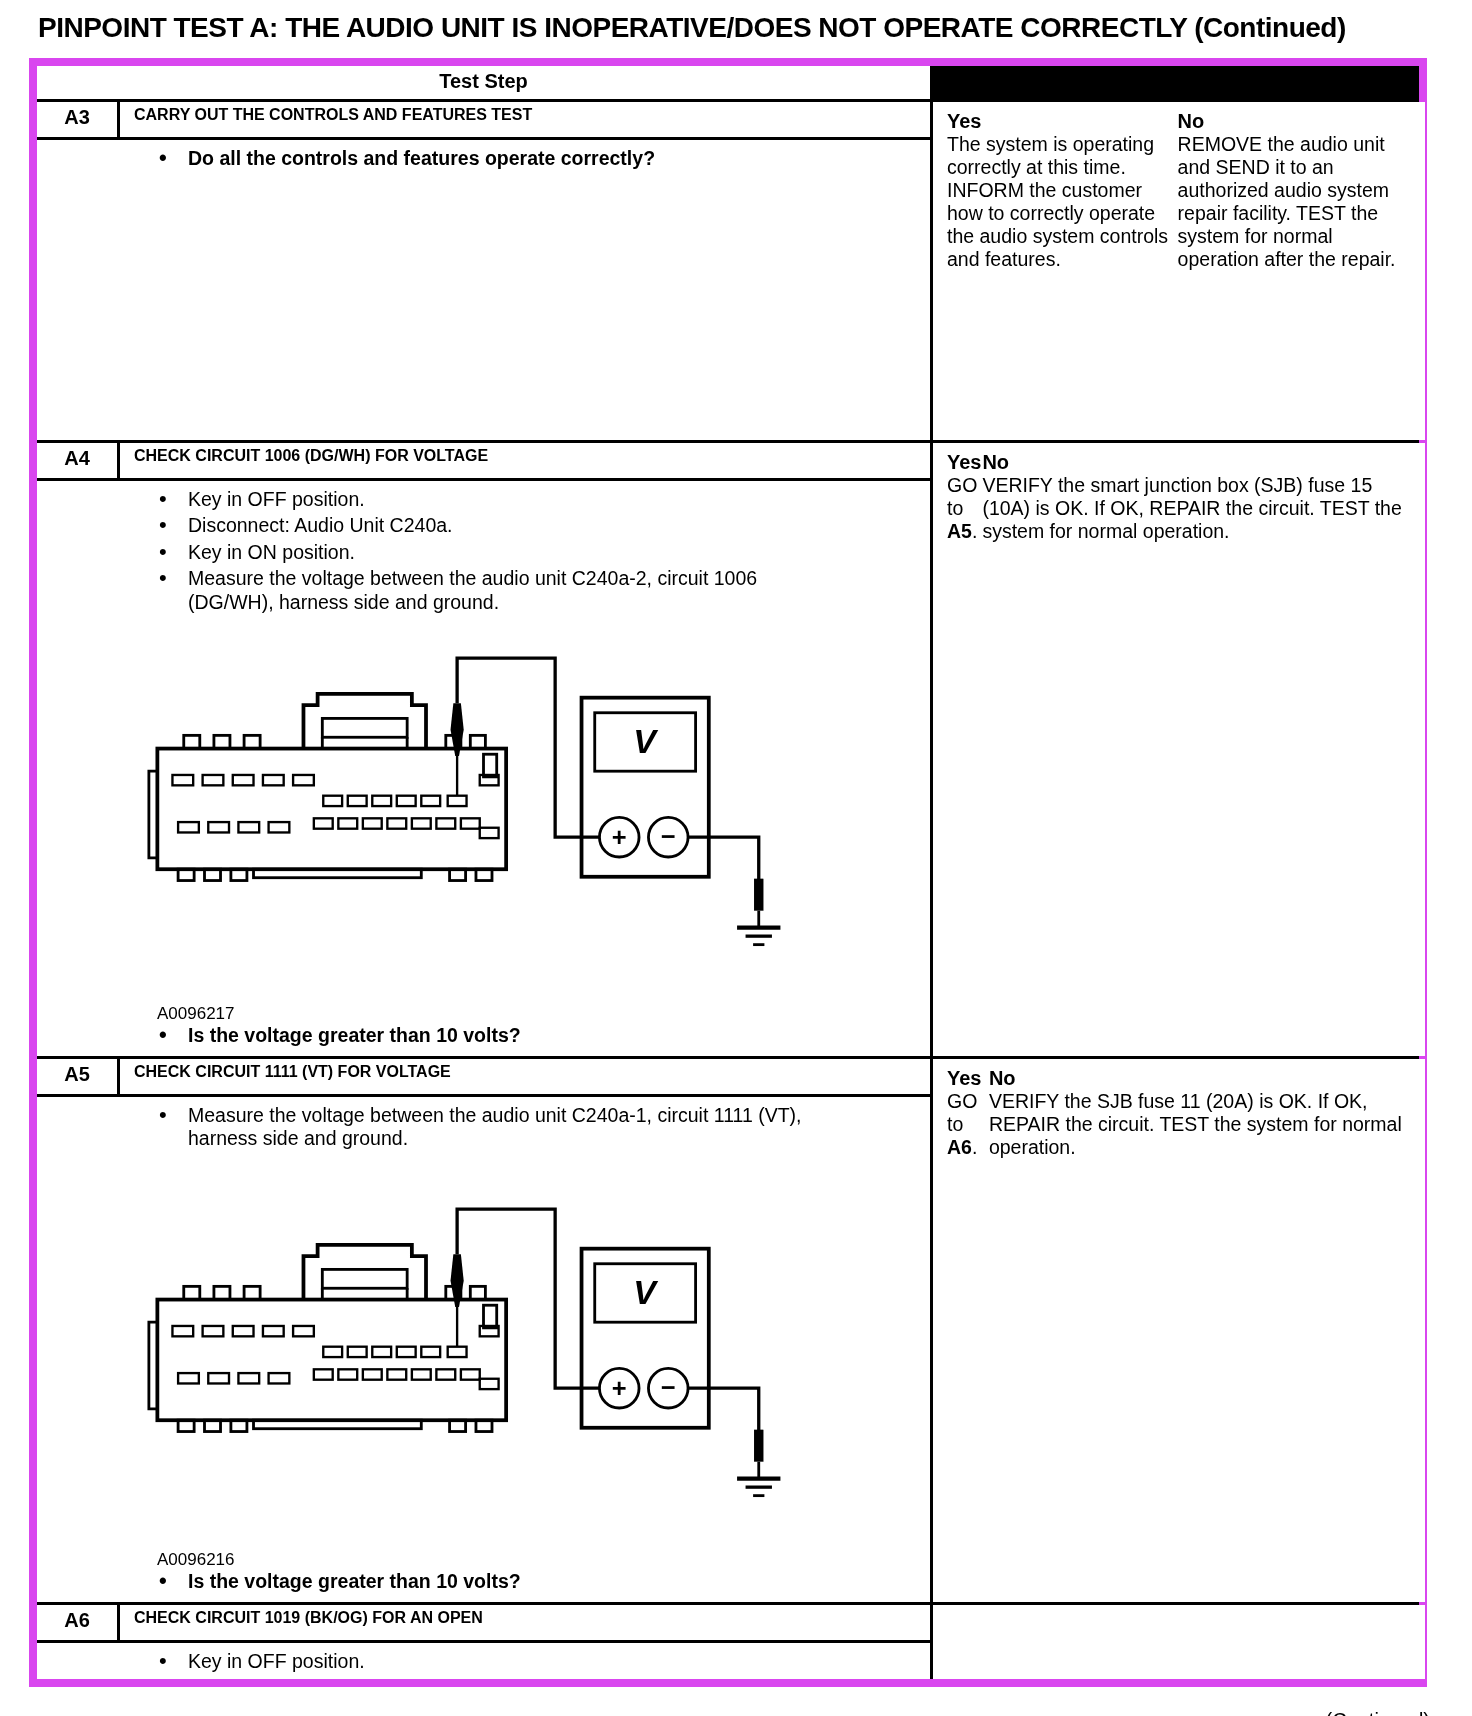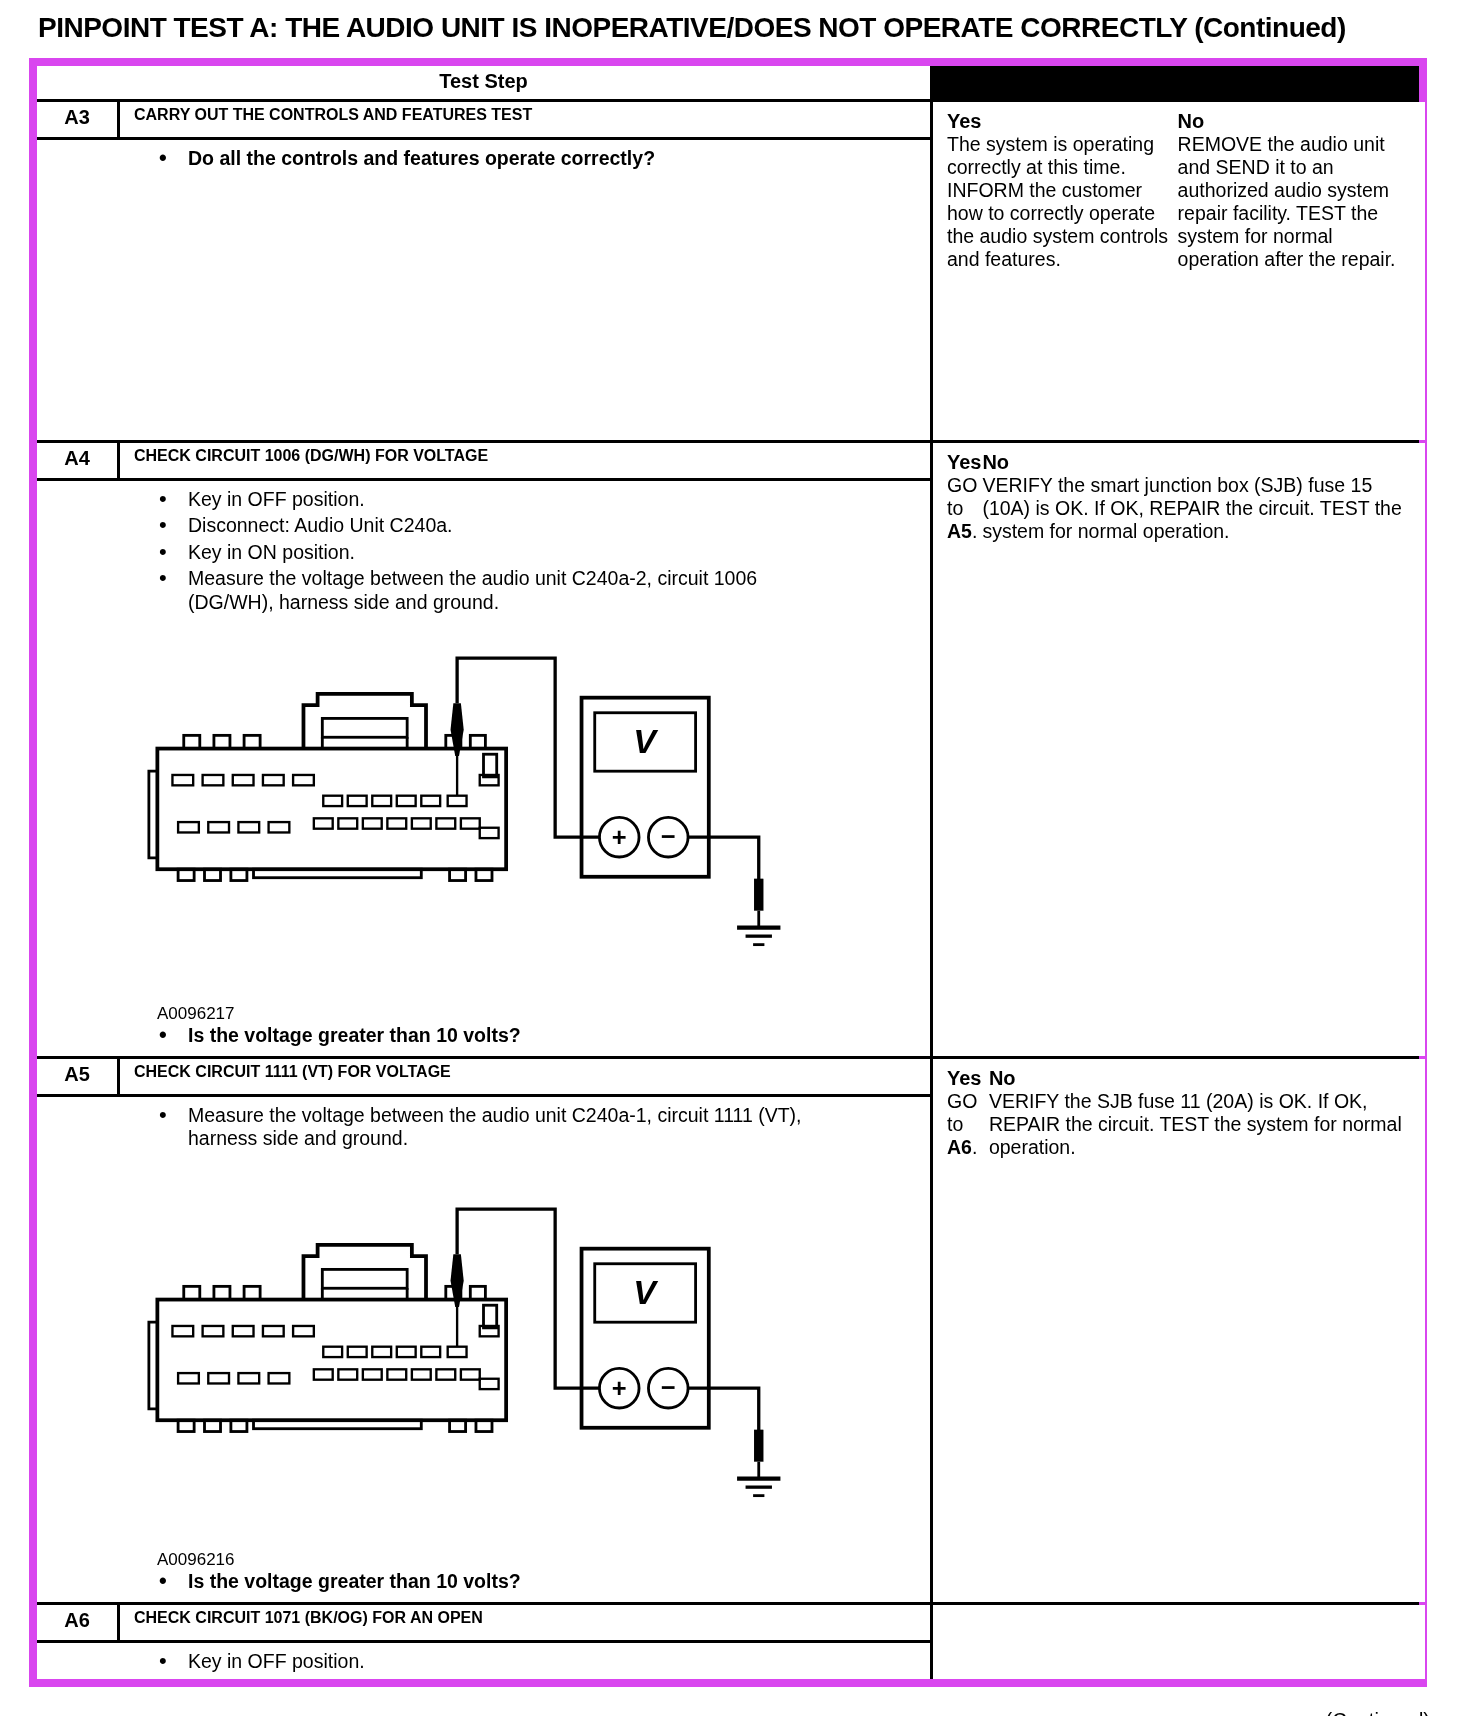--- a/index.html
+++ b/index.html
@@ -307,21 +307,21 @@
     </g>
   </svg>
 </div>
     <div class="figure-caption">A0096216</div>
     <ul class="bullets question-list">
       <li class="q">Is the voltage greater than 10 volts?</li>
     </ul>
   </div>
 
   <div class="cell step-id" style="grid-row:8">A6</div>
-  <div class="cell step-title" style="grid-row:8">CHECK CIRCUIT 1071 (BK/OG) FOR AN OPEN</div>
+  <div class="cell step-title" style="grid-row:8">CHECK CIRCUIT 1019 (BK/OG) FOR AN OPEN</div>
   <div class="cell result-cell r-a6"></div>
   <div class="cell step-content" style="grid-row:9">
     <ul class="bullets">
       <li>Key in OFF position.</li>
     </ul>
   </div>
 
 </div>
 
 <div class="continued">(Continued)</div>

